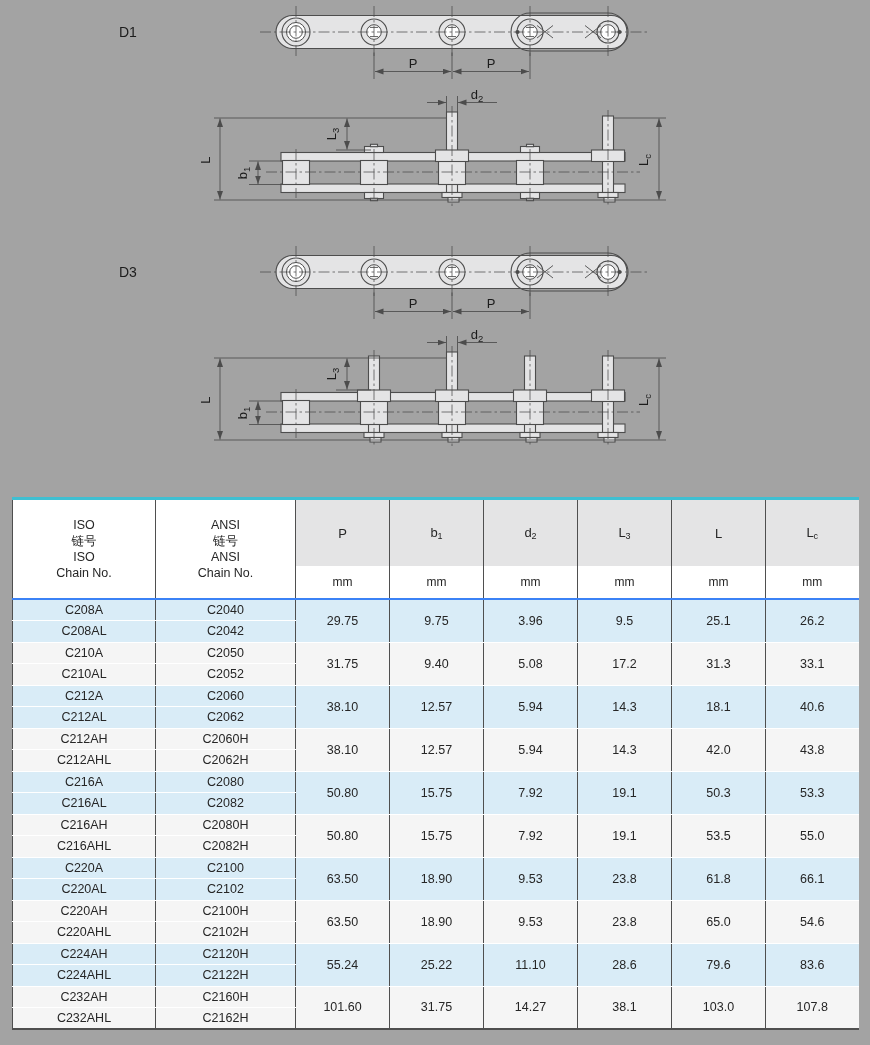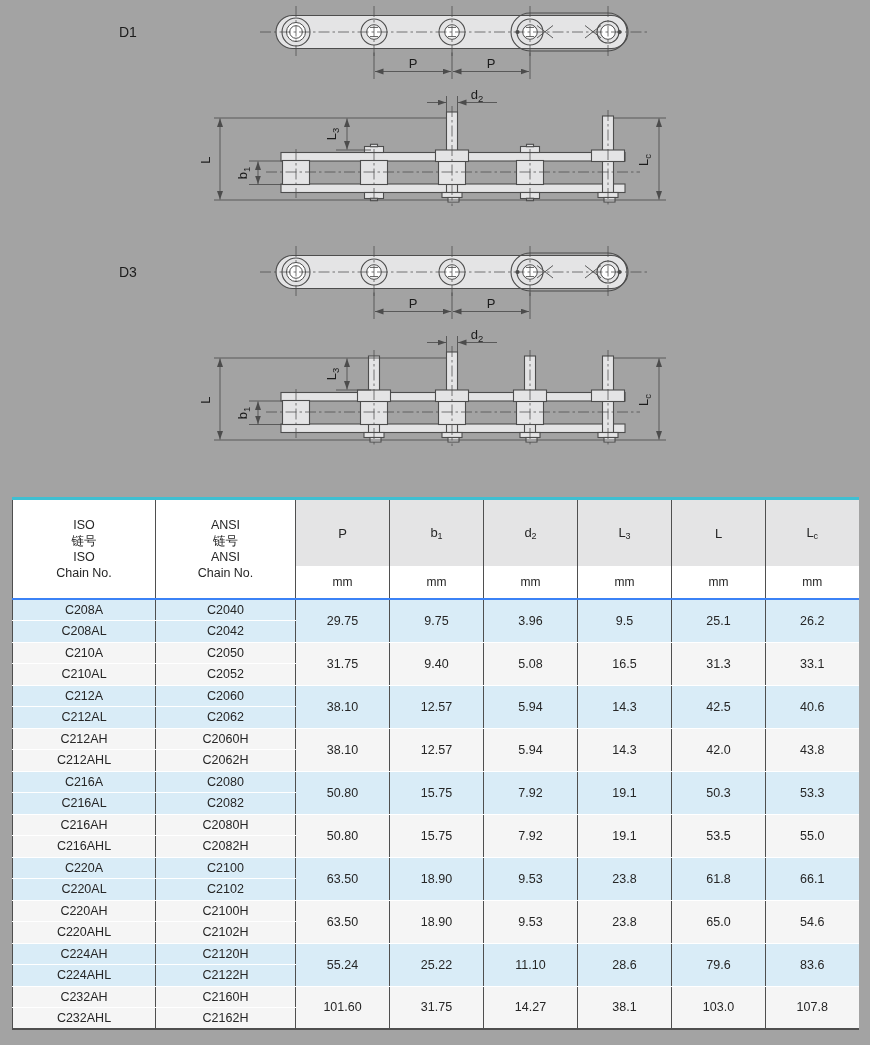--- a/index.html
+++ b/index.html
@@ -298,36 +298,36 @@
         <tr class="blue">
           <td class="chain">C208AL</td>
           <td class="chain">C2042</td>
         </tr>
         <tr class="plain">
           <td class="chain">C210A</td>
           <td class="chain">C2050</td>
           <td class="value" rowspan="2">31.75</td>
           <td class="value" rowspan="2">9.40</td>
           <td class="value" rowspan="2">5.08</td>
-          <td class="value" rowspan="2">16.5</td>
+          <td class="value" rowspan="2">17.2</td>
           <td class="value" rowspan="2">31.3</td>
           <td class="value" rowspan="2">33.1</td>
         </tr>
         <tr class="plain">
           <td class="chain">C210AL</td>
           <td class="chain">C2052</td>
         </tr>
         <tr class="blue">
           <td class="chain">C212A</td>
           <td class="chain">C2060</td>
           <td class="value" rowspan="2">38.10</td>
           <td class="value" rowspan="2">12.57</td>
           <td class="value" rowspan="2">5.94</td>
           <td class="value" rowspan="2">14.3</td>
-          <td class="value" rowspan="2">42.5</td>
+          <td class="value" rowspan="2">18.1</td>
           <td class="value" rowspan="2">40.6</td>
         </tr>
         <tr class="blue">
           <td class="chain">C212AL</td>
           <td class="chain">C2062</td>
         </tr>
         <tr class="plain">
           <td class="chain">C212AH</td>
           <td class="chain">C2060H</td>
           <td class="value" rowspan="2">38.10</td>

